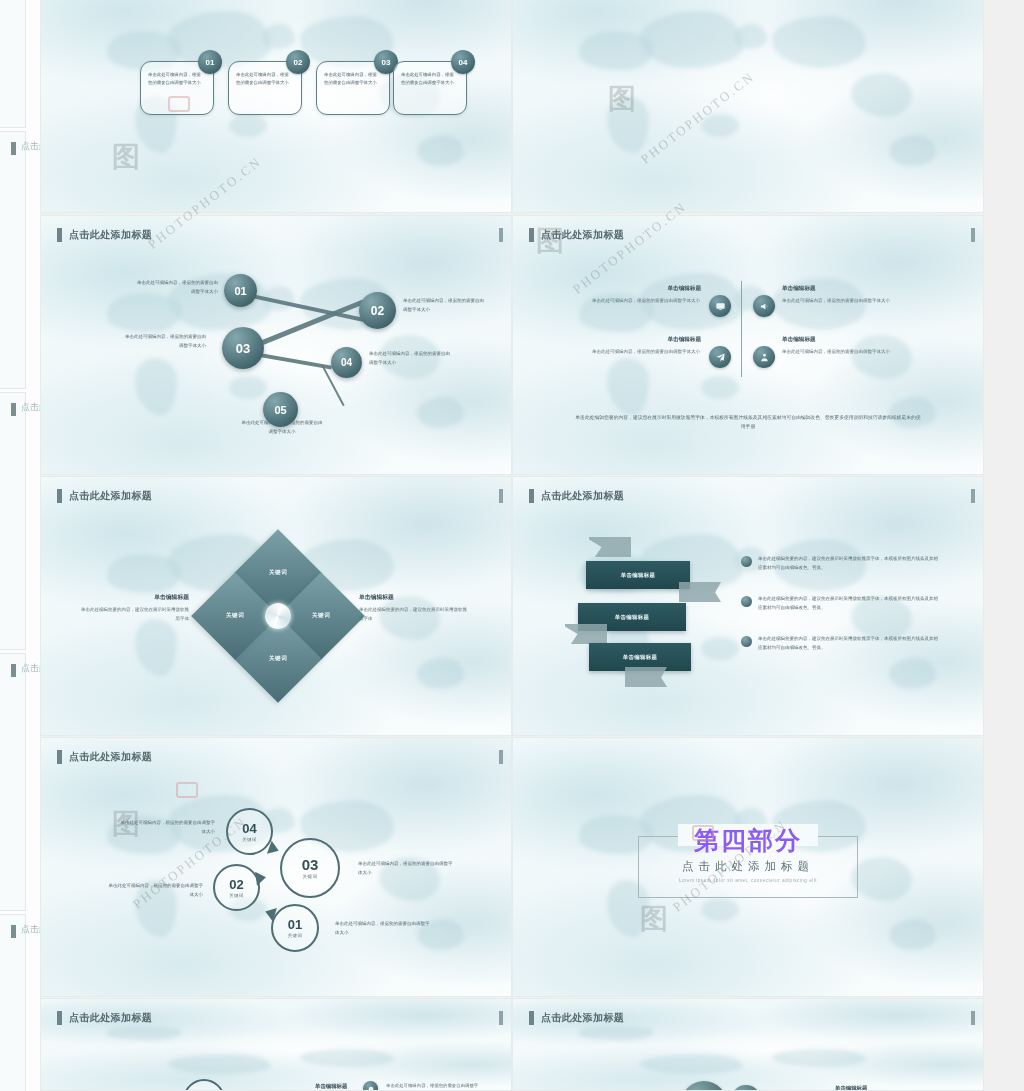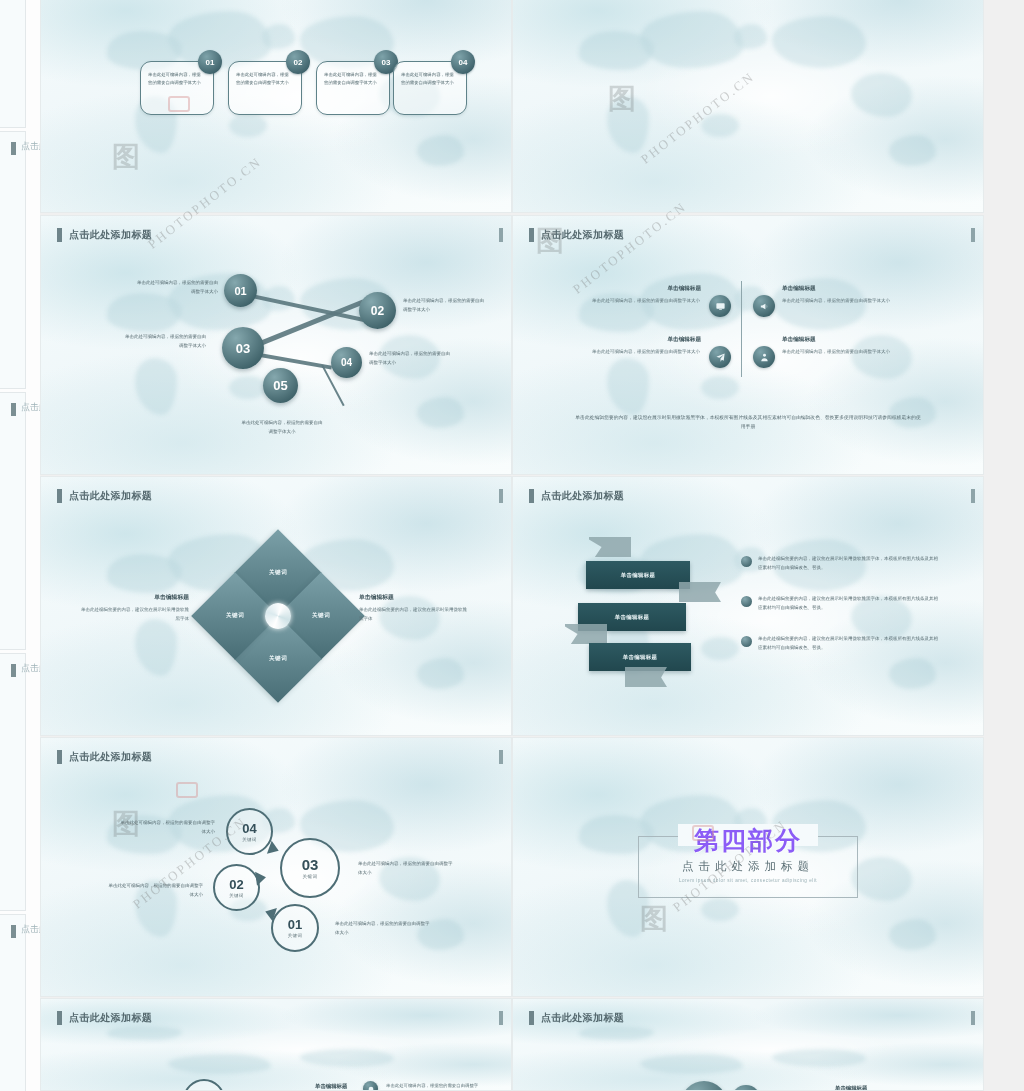--- a/index.html
+++ b/index.html
@@ -309,21 +309,21 @@
         </div>
       <div class="node" style="left:318px; top:76px;  width:37px; height:37px; font-size:12px;">
           <span>02</span>
         </div>
       <div class="node" style="left:181px; top:111px; width:42px; height:42px; font-size:13px;">
           <span>03</span>
         </div>
       <div class="node" style="left:290px; top:131px; width:31px; height:31px; font-size:10px;">
           <span>04</span>
         </div>
-      <div class="node" style="left:222px; top:152px; width:35px; height:35px; font-size:13px;">
+      <div class="node" style="left:222px; top:176px; width:35px; height:35px; font-size:11px;">
           <span>05</span>
         </div>
 
       <div class="nlabel" style="left:95px;  top:63px;  text-align:right;">单击此处可编辑内容，根据您的需要自由调整字体大小</div>
       <div class="nlabel" style="left:362px; top:81px;  text-align:left;">单击此处可编辑内容，根据您的需要自由调整字体大小</div>
       <div class="nlabel" style="left:83px;  top:117px; text-align:right;">单击此处可编辑内容，根据您的需要自由调整字体大小</div>
       <div class="nlabel" style="left:328px; top:134px; text-align:left;">单击此处可编辑内容，根据您的需要自由调整字体大小</div>
       <div class="nlabel" style="left:200px; top:203px; text-align:center;">单击此处可编辑内容，根据您的需要自由调整字体大小</div>
     </div>
 

